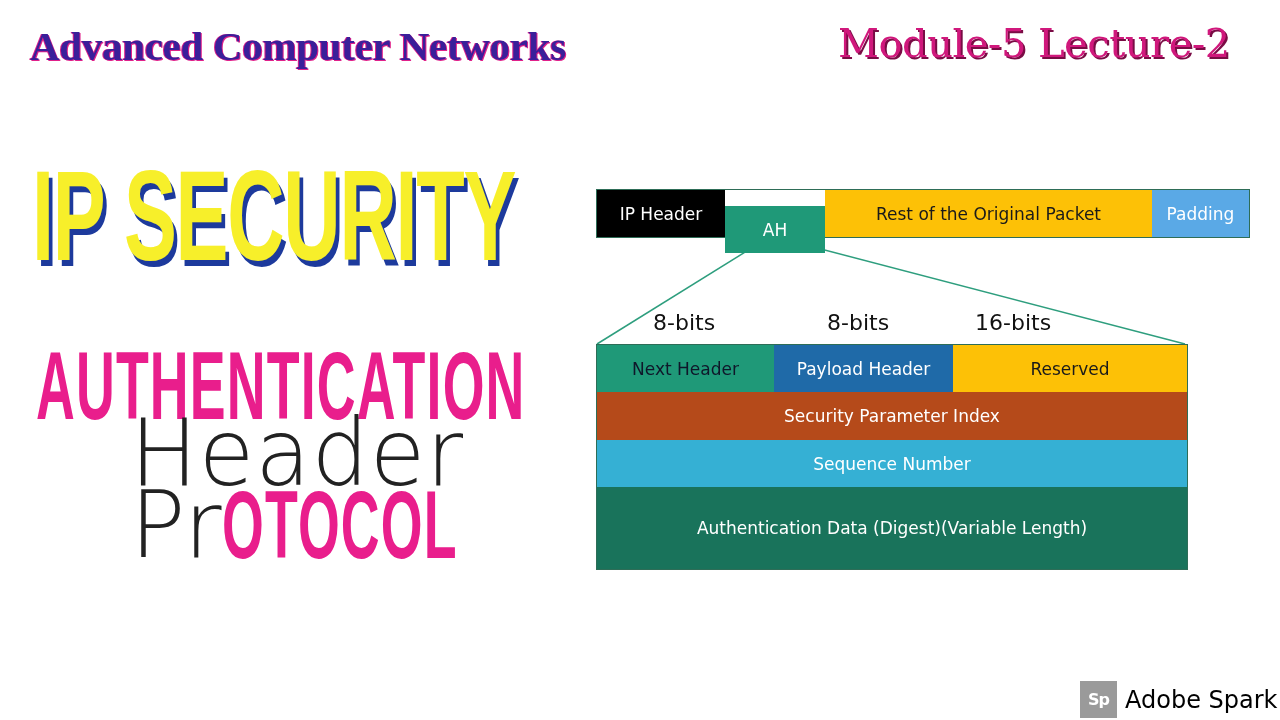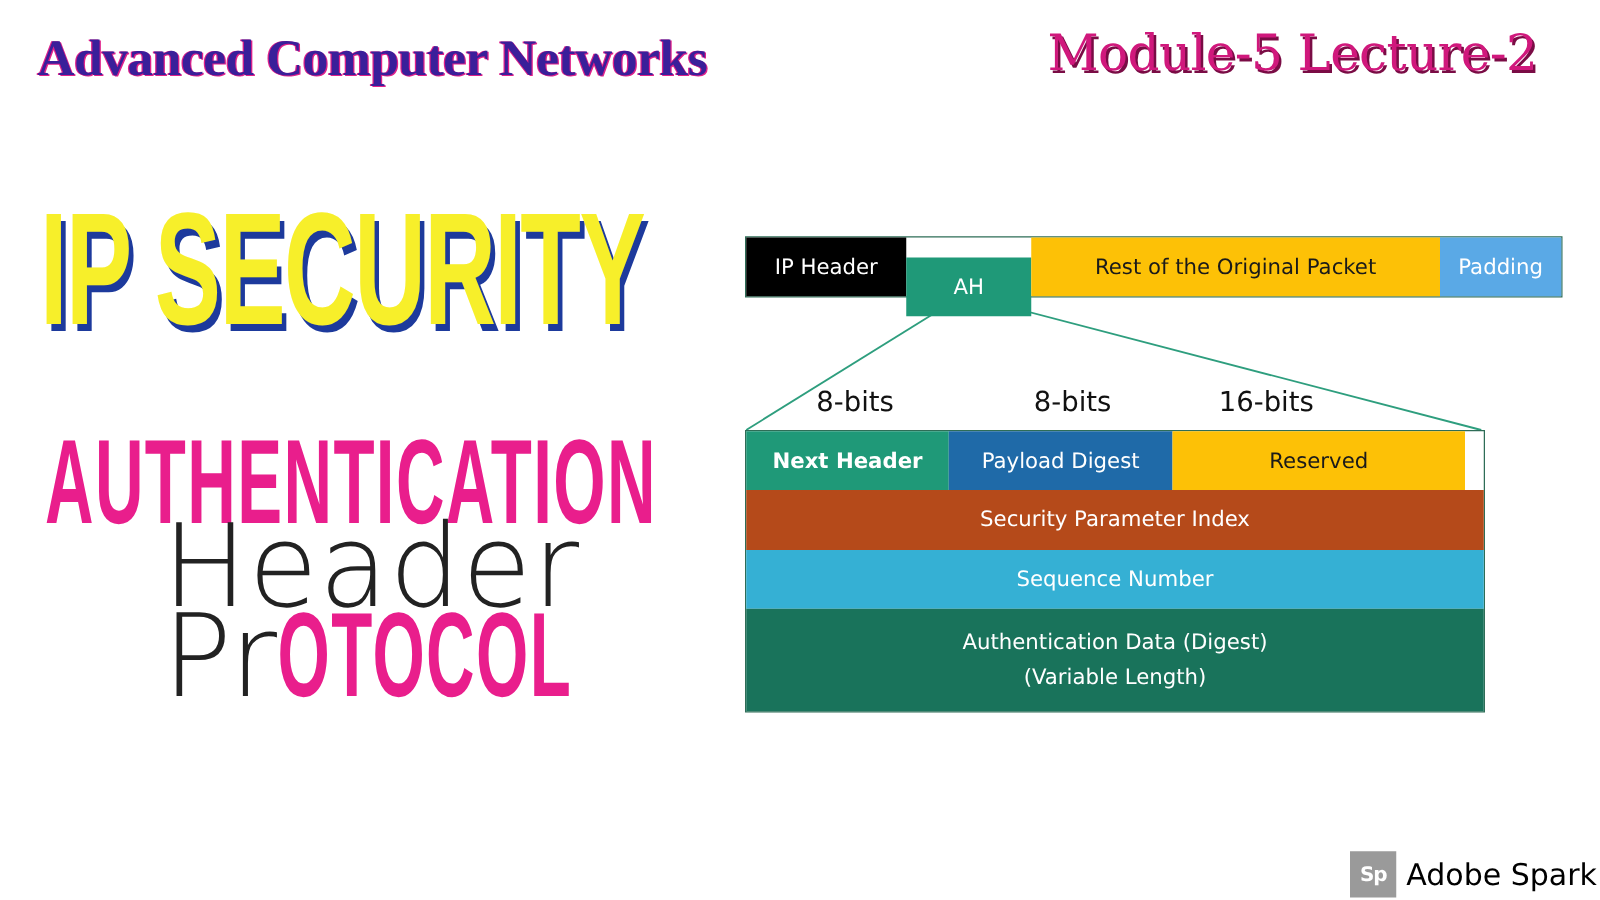--- a/index.html
+++ b/index.html
@@ -47,27 +47,27 @@
   <div class="seg" style="width:327px;background:#fdc106;color:#1a1a1a;">Rest of the Original Packet</div>
   <div class="seg" style="width:97px;background:#5aa9e6;color:#fff;">Padding</div>
 </div>
 
 <div class="abs bits" style="left:653px;">8-bits</div>
 <div class="abs bits" style="left:827px;">8-bits</div>
 <div class="abs bits" style="left:975px;">16-bits</div>
 
 <div class="abs ah-box">
   <div class="row">
-    <div class="cell" style="width:162px;height:47px;background:#1f9978;color:#ffffff;font-weight:bold;">Next Header</div>
-    <div class="cell" style="width:179px;height:47px;background:#1f6aa8;color:#fff;">Payload Digest</div>
+    <div class="cell" style="width:177px;height:47px;background:#1f9978;color:#0f172a;">Next Header</div>
+    <div class="cell" style="width:179px;height:47px;background:#1f6aa8;color:#fff;">Payload Header</div>
     <div class="cell" style="width:234px;height:47px;background:#fdc106;color:#1a1a1a;">Reserved</div>
   </div>
   <div class="cell" style="height:48px;background:#b54a1a;color:#fff;">Security Parameter Index</div>
   <div class="cell" style="height:47px;background:#35b0d4;color:#fff;">Sequence Number</div>
-  <div class="cell" style="height:82px;background:#19735b;color:#fff;flex-direction:column;line-height:28px;">
+  <div class="cell" style="height:82px;background:#19735b;color:#fff;line-height:28px;">
     <span>Authentication Data (Digest)</span>
     <span>(Variable Length)</span>
   </div>
 </div>
 
 <div class="abs brand">
   <div class="sp-logo">Sp</div>
   <div class="brand-text">Adobe Spark</div>
 </div>
 

